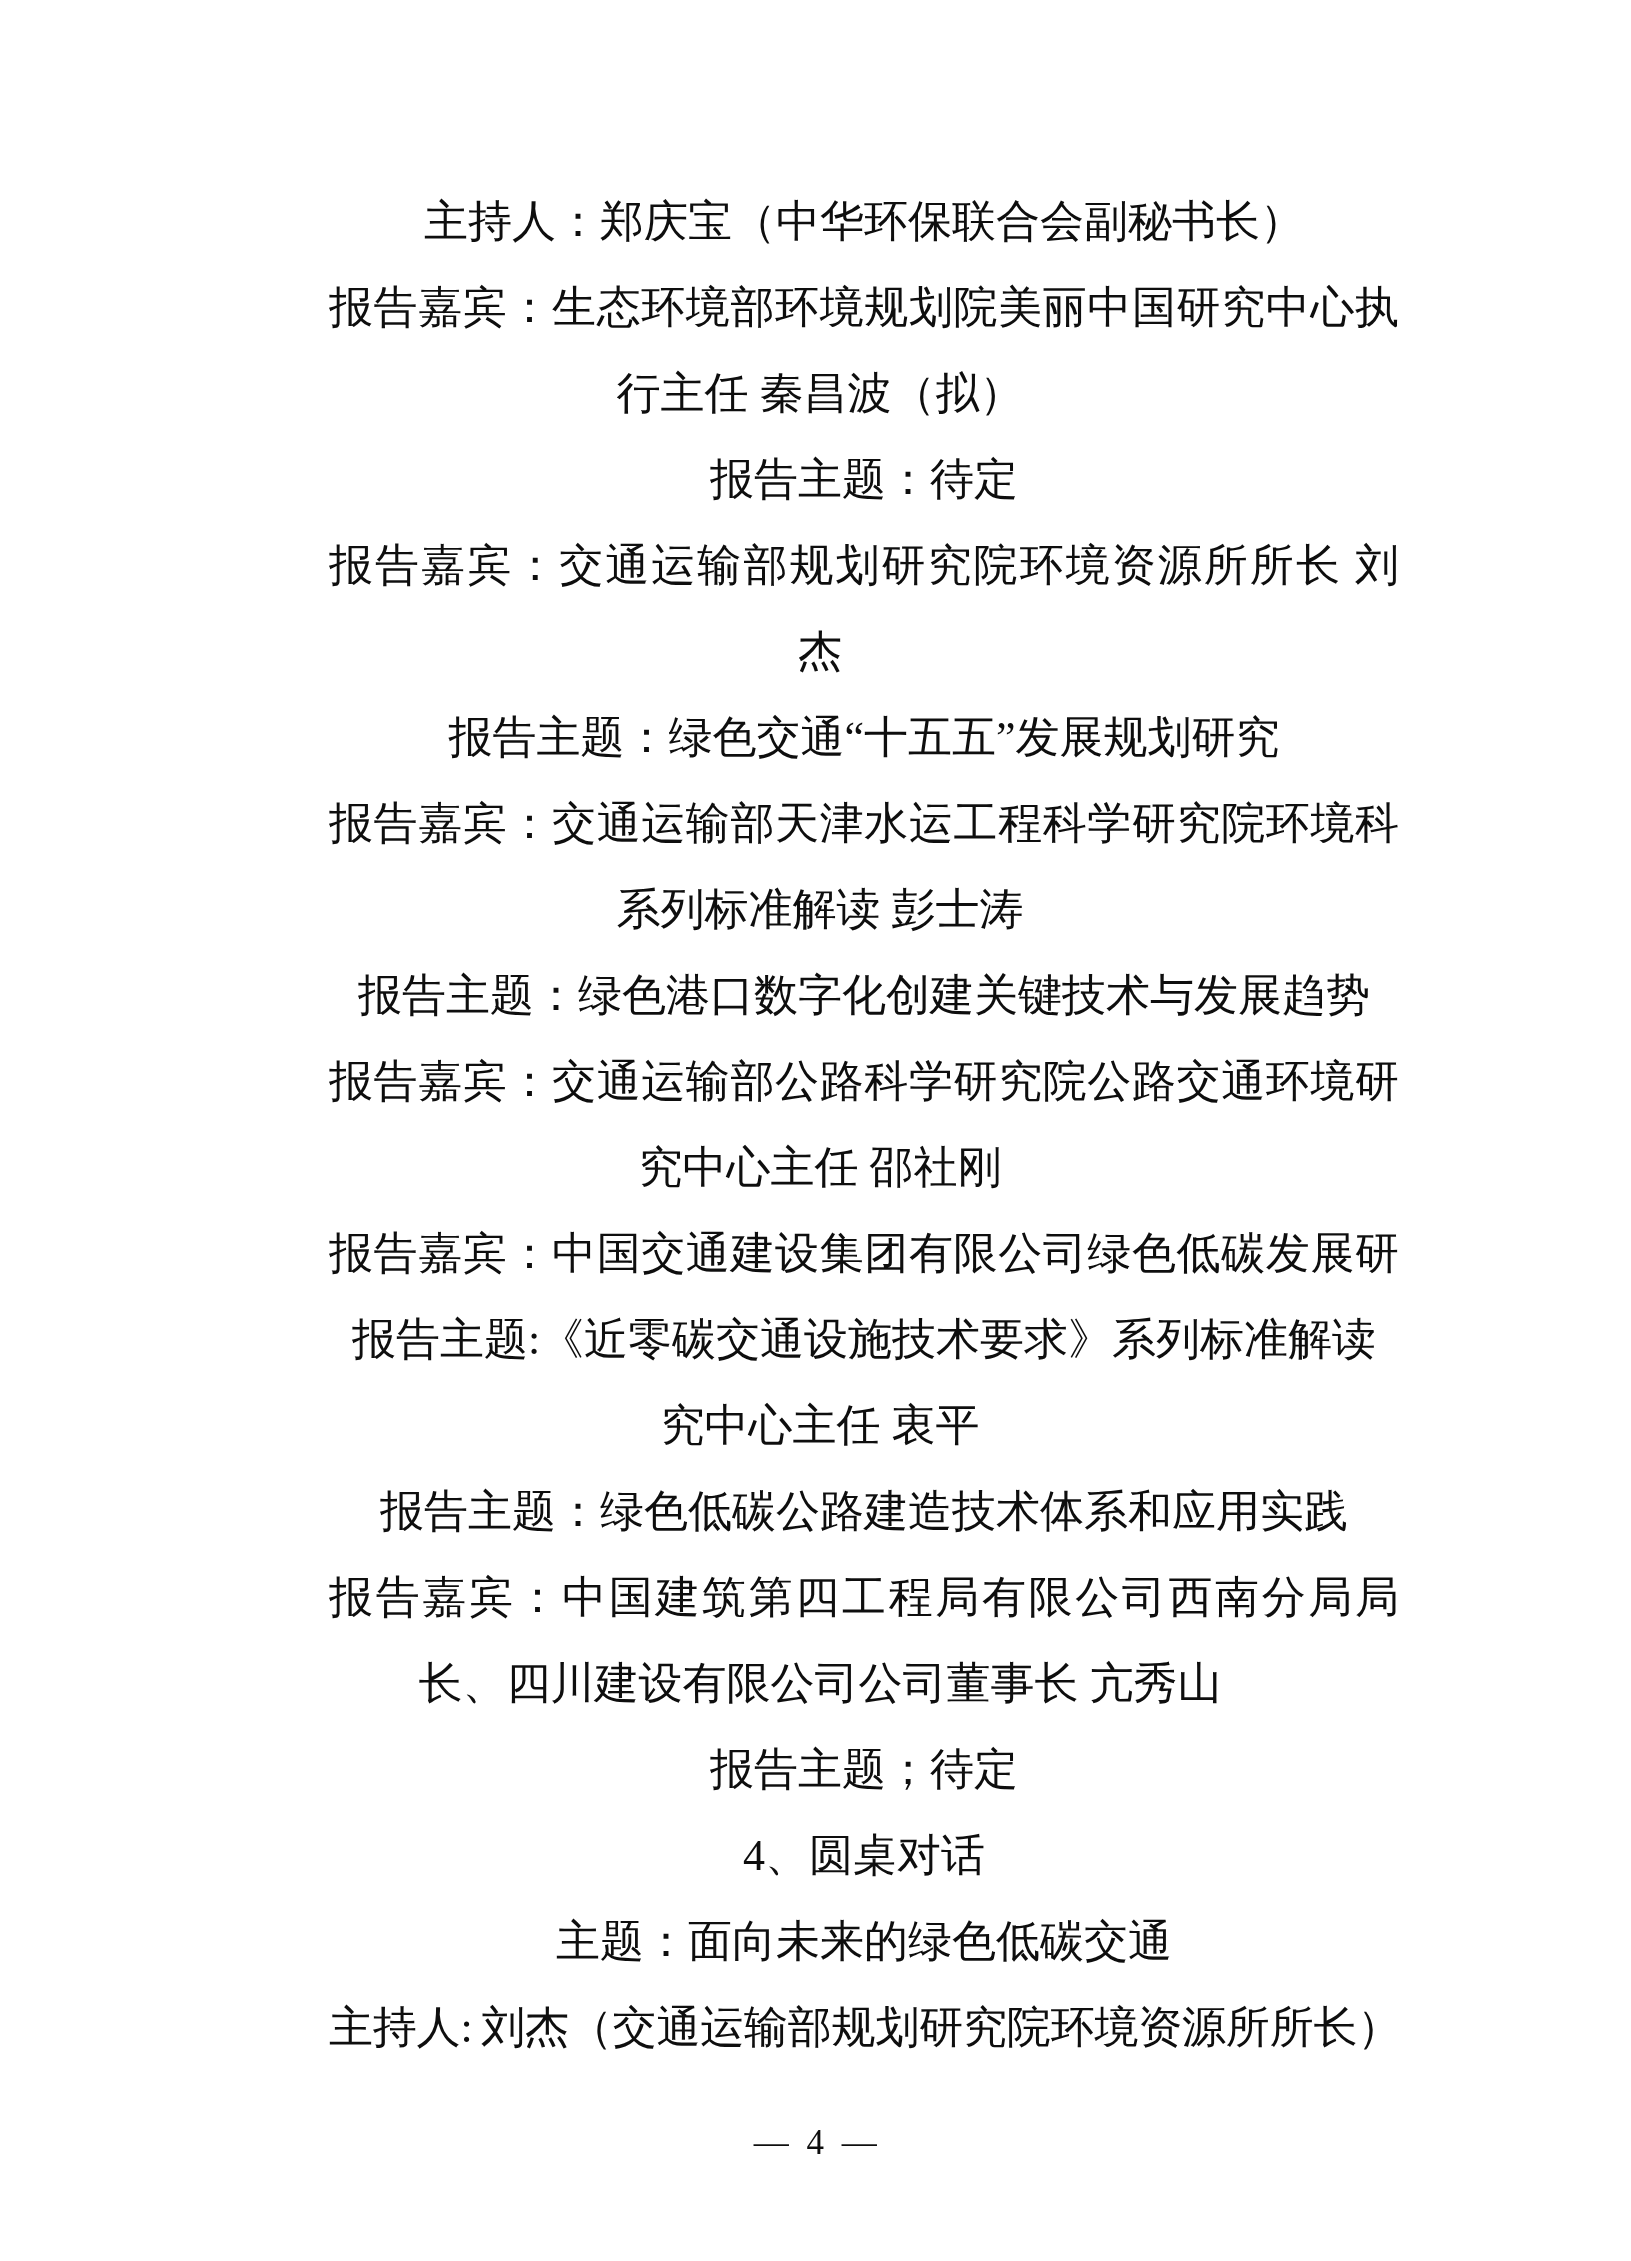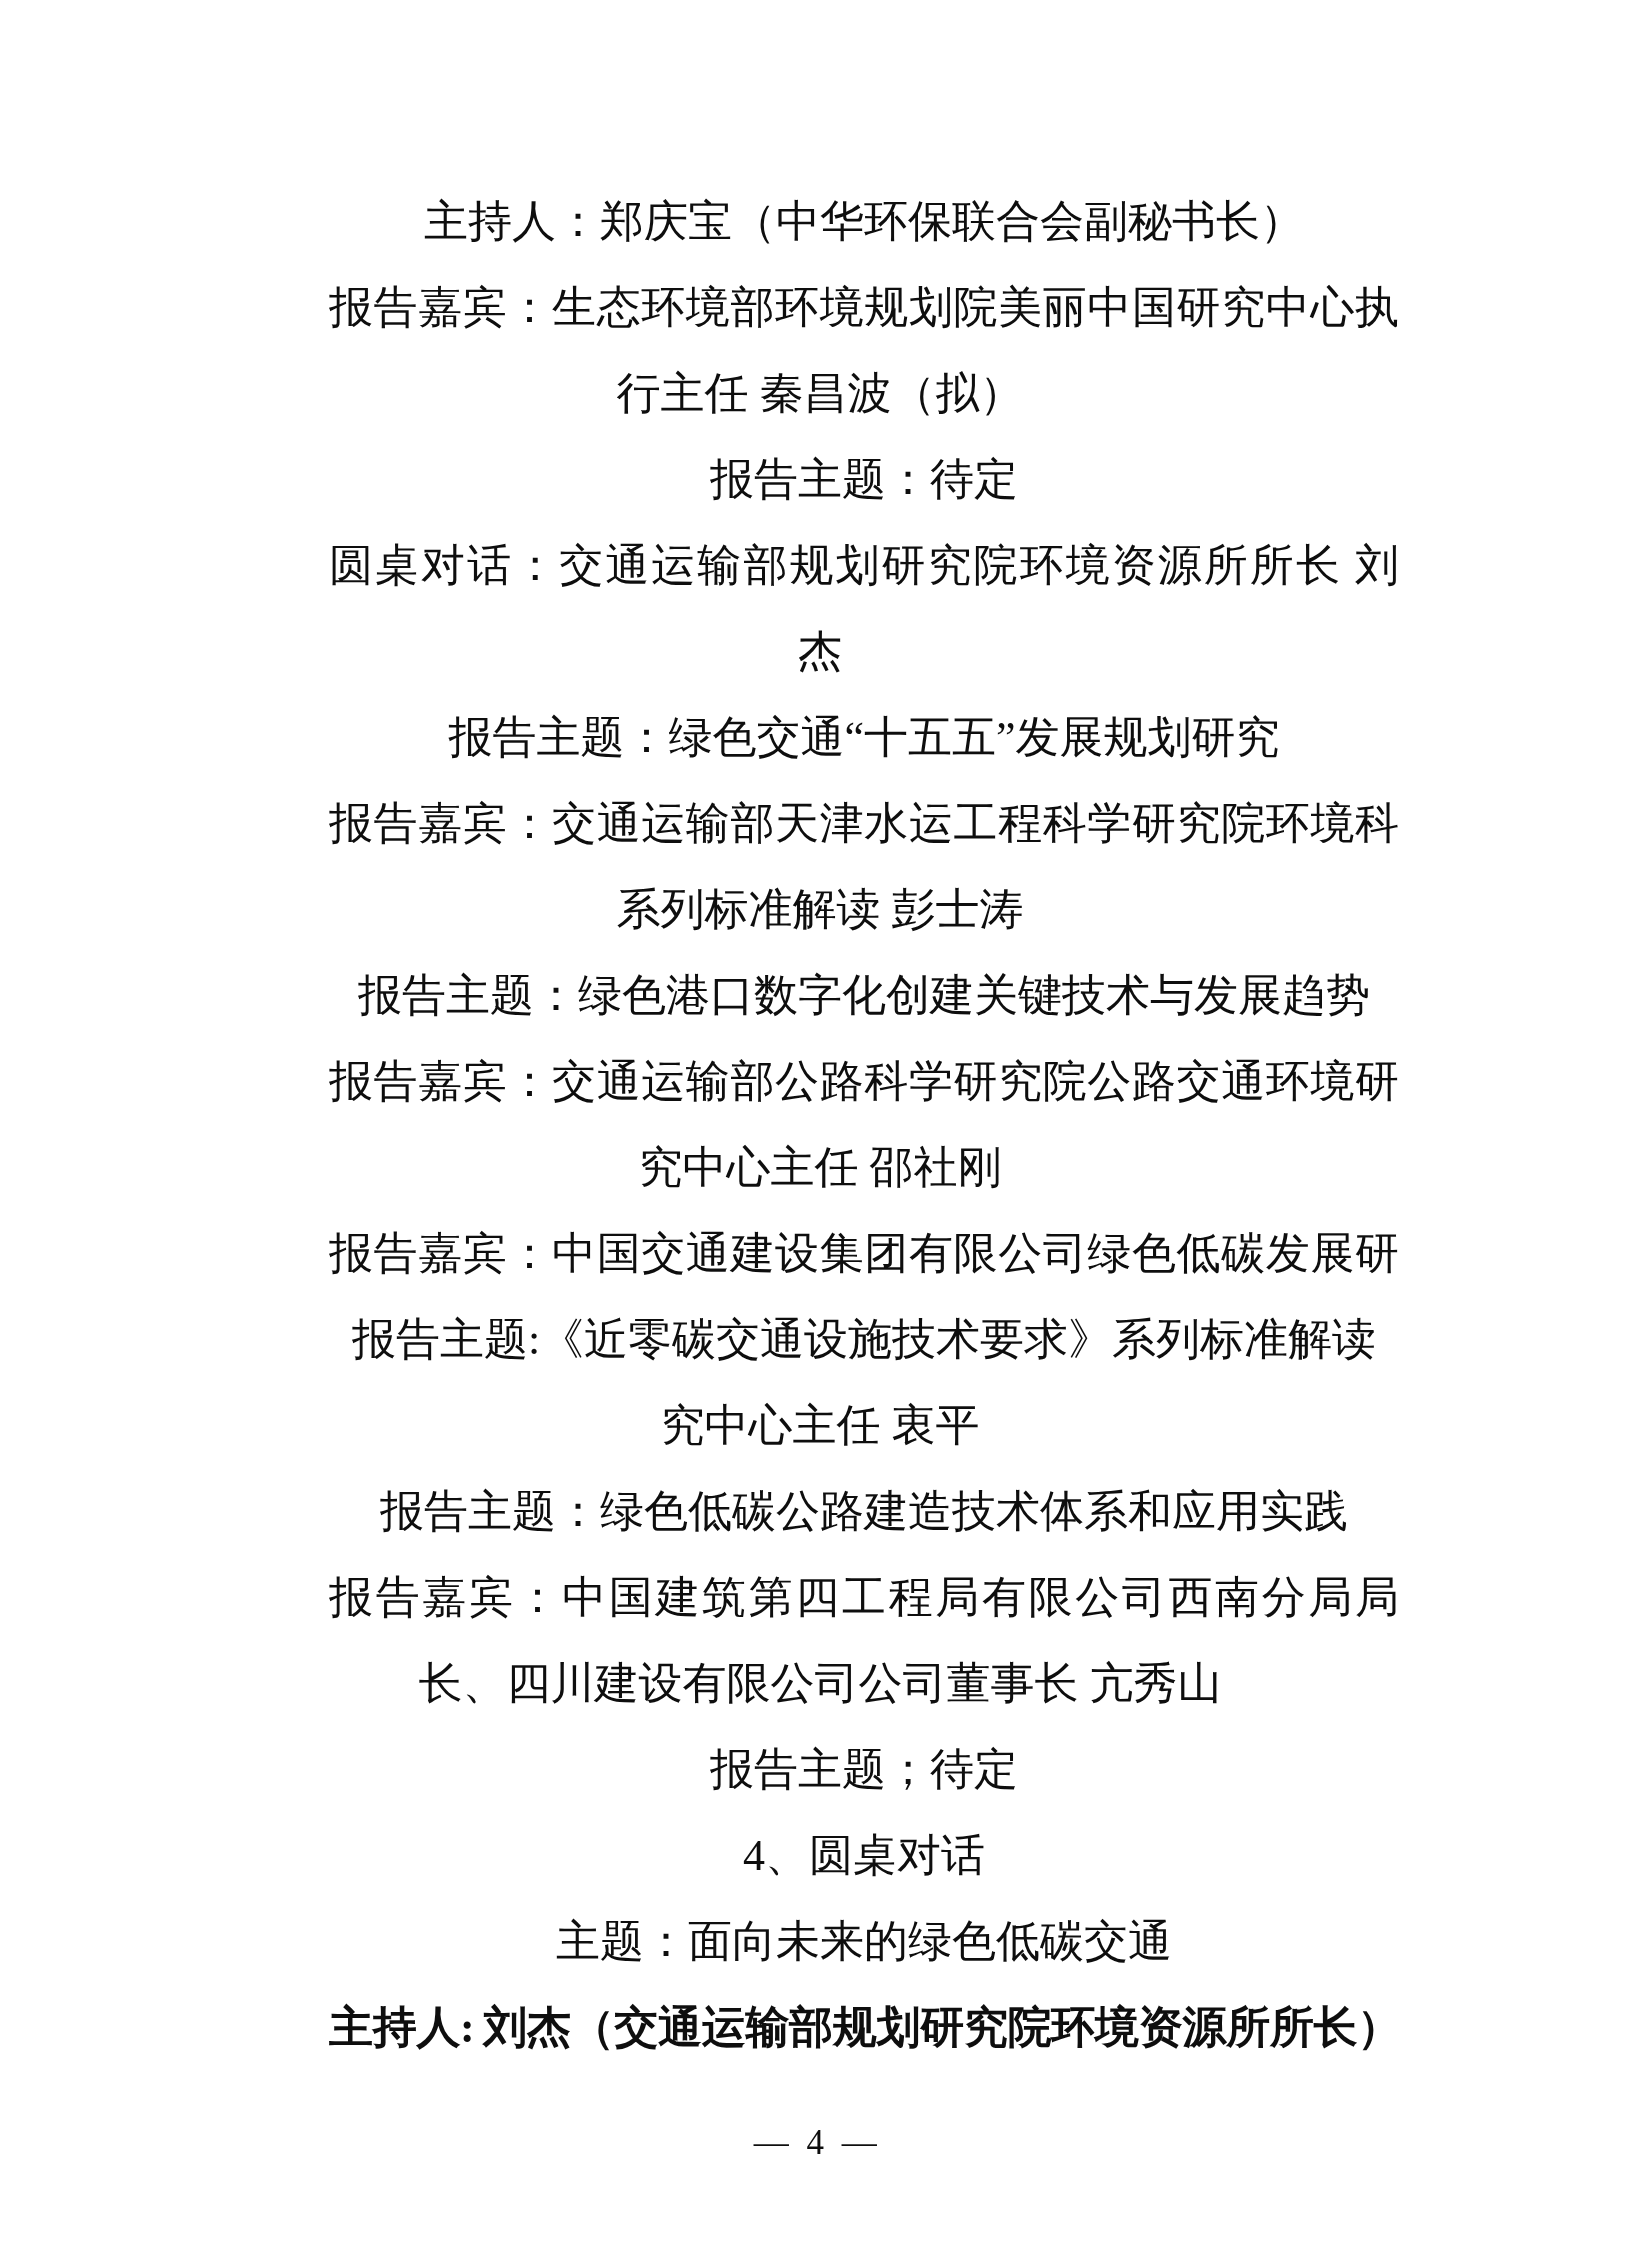--- a/index.html
+++ b/index.html
@@ -32,21 +32,20 @@
   .indent {
     text-indent: 2em;
   }
   .fill {
     text-align: justify;
     text-align-last: justify;
     text-justify: inter-character;
   }
   .tight {
     letter-spacing: -2.3px;
-    font-weight: bold;
   }
   .footer {
     position: absolute;
     top: 2122px;
     left: 0;
     width: 100%;
     text-align: center;
     font-size: 35px;
     line-height: 41px;
     letter-spacing: 1.5px;
@@ -55,21 +54,21 @@
   }
 </style>
 </head>
 <body>
 
 <div class="text-block">
   <div class="ln indent">主持人：郑庆宝（中华环保联合会副秘书长）</div>
   <div class="ln indent fill">报告嘉宾：生态环境部环境规划院美丽中国研究中心执</div>
   <div class="ln">行主任 秦昌波（拟）</div>
   <div class="ln indent">报告主题：待定</div>
-  <div class="ln indent fill">圆桌对话：交通运输部规划研究院环境资源所所长 刘</div>
+  <div class="ln indent fill">报告嘉宾：交通运输部规划研究院环境资源所所长 刘</div>
   <div class="ln">杰</div>
   <div class="ln indent">报告主题：绿色交通“十五五”发展规划研究</div>
   <div class="ln indent fill">报告嘉宾：交通运输部天津水运工程科学研究院环境科</div>
   <div class="ln">系列标准解读 彭士涛</div>
   <div class="ln indent">报告主题：绿色港口数字化创建关键技术与发展趋势</div>
   <div class="ln indent fill">报告嘉宾：交通运输部公路科学研究院公路交通环境研</div>
   <div class="ln">究中心主任 邵社刚</div>
   <div class="ln indent fill">报告嘉宾：中国交通建设集团有限公司绿色低碳发展研</div>
   <div class="ln indent">报告主题:《近零碳交通设施技术要求》系列标准解读</div>
   <div class="ln">究中心主任 衷平</div>

